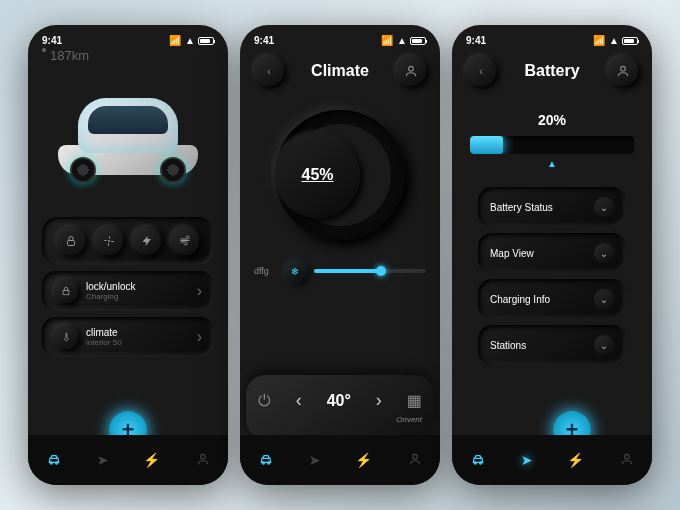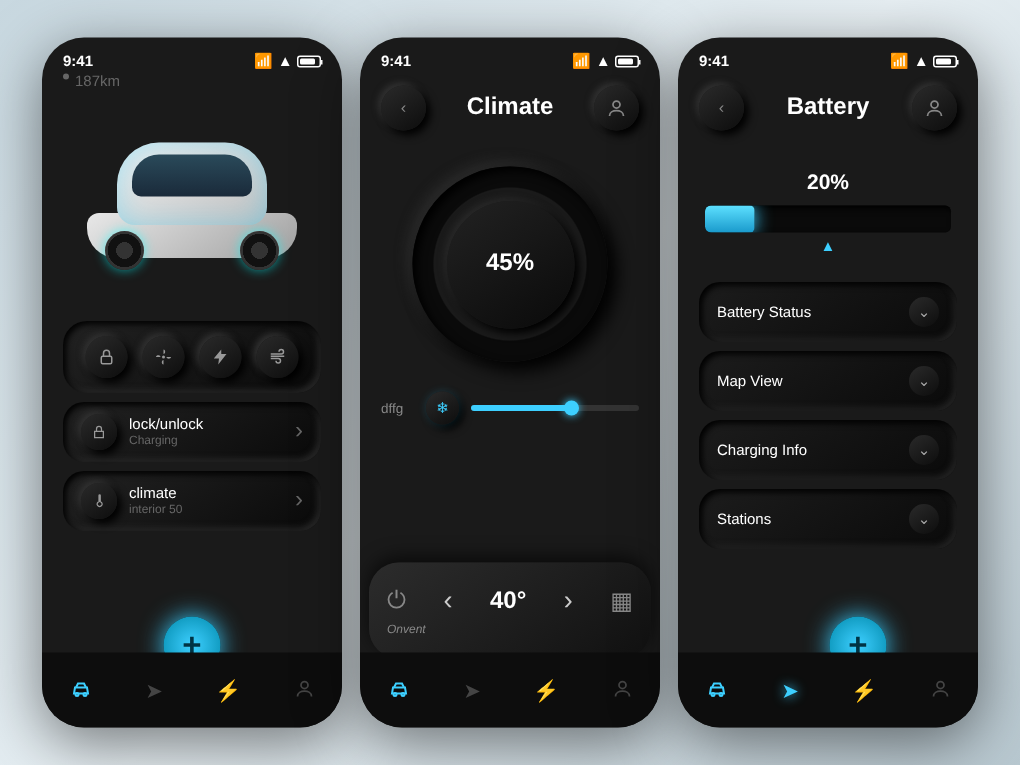--- a/index.html
+++ b/index.html
@@ -31,21 +31,21 @@
 .header { display: flex; align-items: center; justify-content: space-between; padding: 8px 14px; }
 .title { font-size: 16px; font-weight: 700; }
 .header-center { font-size: 16px; font-weight: 700; }
 .neobtn {
   width: 30px; height: 30px; border-radius: 50%;
   background: linear-gradient(145deg, #2a2a2a, #0d0d0d);
   box-shadow: 3px 3px 6px #000, -2px -2px 4px #333;
   display: flex; align-items: center; justify-content: center;
   color: #888; font-size: 11px;
 }
-.subtitle { color: #666; font-size: 10px; padding: 0 14px; display:flex; align-items:flex-start; gap:4px; }
+.subtitle { color: #666; font-size: 13px; padding: 0 14px; display:flex; align-items:flex-start; gap:4px; }
 .dot { width:4px; height:4px; border-radius:50%; background:#666; }
 
 .car-hero {
   height: 150px; display: flex; align-items: center; justify-content: center;
   position: relative;
 }
 .car-body {
   width: 140px; height: 90px; position: relative;
 }
 .car-cabin {
@@ -104,21 +104,21 @@
   box-shadow: 0 0 16px #3dcfff;
   display:flex; align-items:center; justify-content:center; font-size:22px; color:#003344; font-weight:bold;
 }
 
 
 .dial-wrap { display:flex; justify-content:center; padding: 16px 0; position:relative; }
 .dial {
   width: 130px; height: 130px; border-radius: 50%;
   background: radial-gradient(circle, #1a1a1a 55%, #0a0a0a 56%);
   box-shadow: 6px 6px 12px #000, -4px -4px 8px #2a2a2a, inset 3px 3px 6px #000;
-  display:flex; align-items:center; justify-content:center; position:relative;
+  display:flex; align-items:center; justify-content:flex-start; position:relative;text-decoration:underline;
 }
 .dial-inner { width:85px; height:85px; border-radius:50%;
   background: linear-gradient(145deg, #222, #0a0a0a);
   box-shadow: 3px 3px 6px #000, -2px -2px 4px #2a2a2a;
   display:flex; align-items:center; justify-content:center; font-weight:700; font-size:16px;
 }
 .dial-arc { position:absolute; width:130px; height:130px; }
 
 .slider-row { display:flex; align-items:center; gap:8px; padding: 4px 14px; font-size:9px; color:#888; }
 .slider-row .neobtn { width:22px; height:22px; font-size:10px; }
@@ -129,36 +129,36 @@
 
 .bottom-panel {
   position:absolute; bottom:46px; left:6px; right:6px; height:64px;
   background: linear-gradient(145deg, #2c2c2c, #111);
   border-radius: 20px;
   box-shadow: 0 -4px 12px rgba(0,0,0,0.6);
   display:flex; flex-direction:column; justify-content:center; padding:6px 12px;
 }
 .bp-row { display:flex; align-items:center; justify-content:space-between; }
 .bp-temp { font-size:16px; font-weight:600; }
-.bp-labels { display:flex; justify-content:flex-start; font-size:8px; color:#888; padding-top:4px;font-style:italic; }
+.bp-labels { display:flex; justify-content:flex-end; font-size:8px; color:#888; padding-top:4px;font-style:italic; }
 
 
 .charge-pct { text-align:center; font-size:14px; font-weight:700; padding:18px 0 8px; }
 .charge-bar-wrap { padding: 0 18px; }
 .charge-bar {
   height:18px; border-radius:4px; background:#0a0a0a;
   box-shadow: inset 2px 2px 4px #000;
   position:relative; overflow:hidden;
 }
 .charge-fill { height:100%; background: linear-gradient(180deg, #5de0ff, #1a9acc);
   box-shadow: 0 0 12px #3dcfff; border-radius:3px; }
 .charge-marker { display:flex; justify-content:center; padding-top:4px; color:#3dcfff; font-size:10px; }
 
 .accordion {
-  margin: 6px 14px; padding: 10px 12px; border-radius: 14px;
+  margin: 6px 26px; padding: 10px 12px; border-radius: 14px;
   background: linear-gradient(145deg, #1c1c1c, #0a0a0a);
   box-shadow: inset 2px 2px 4px #000, inset -2px -2px 4px #252525;
   display:flex; justify-content:space-between; align-items:center; font-size:10px;
 }
 .accordion .chev {
   width:20px; height:20px; border-radius:50%;
   background: linear-gradient(145deg, #2a2a2a, #0d0d0d);
   display:flex; align-items:center; justify-content:center; font-size:10px; color:#aaa;
 }
 

